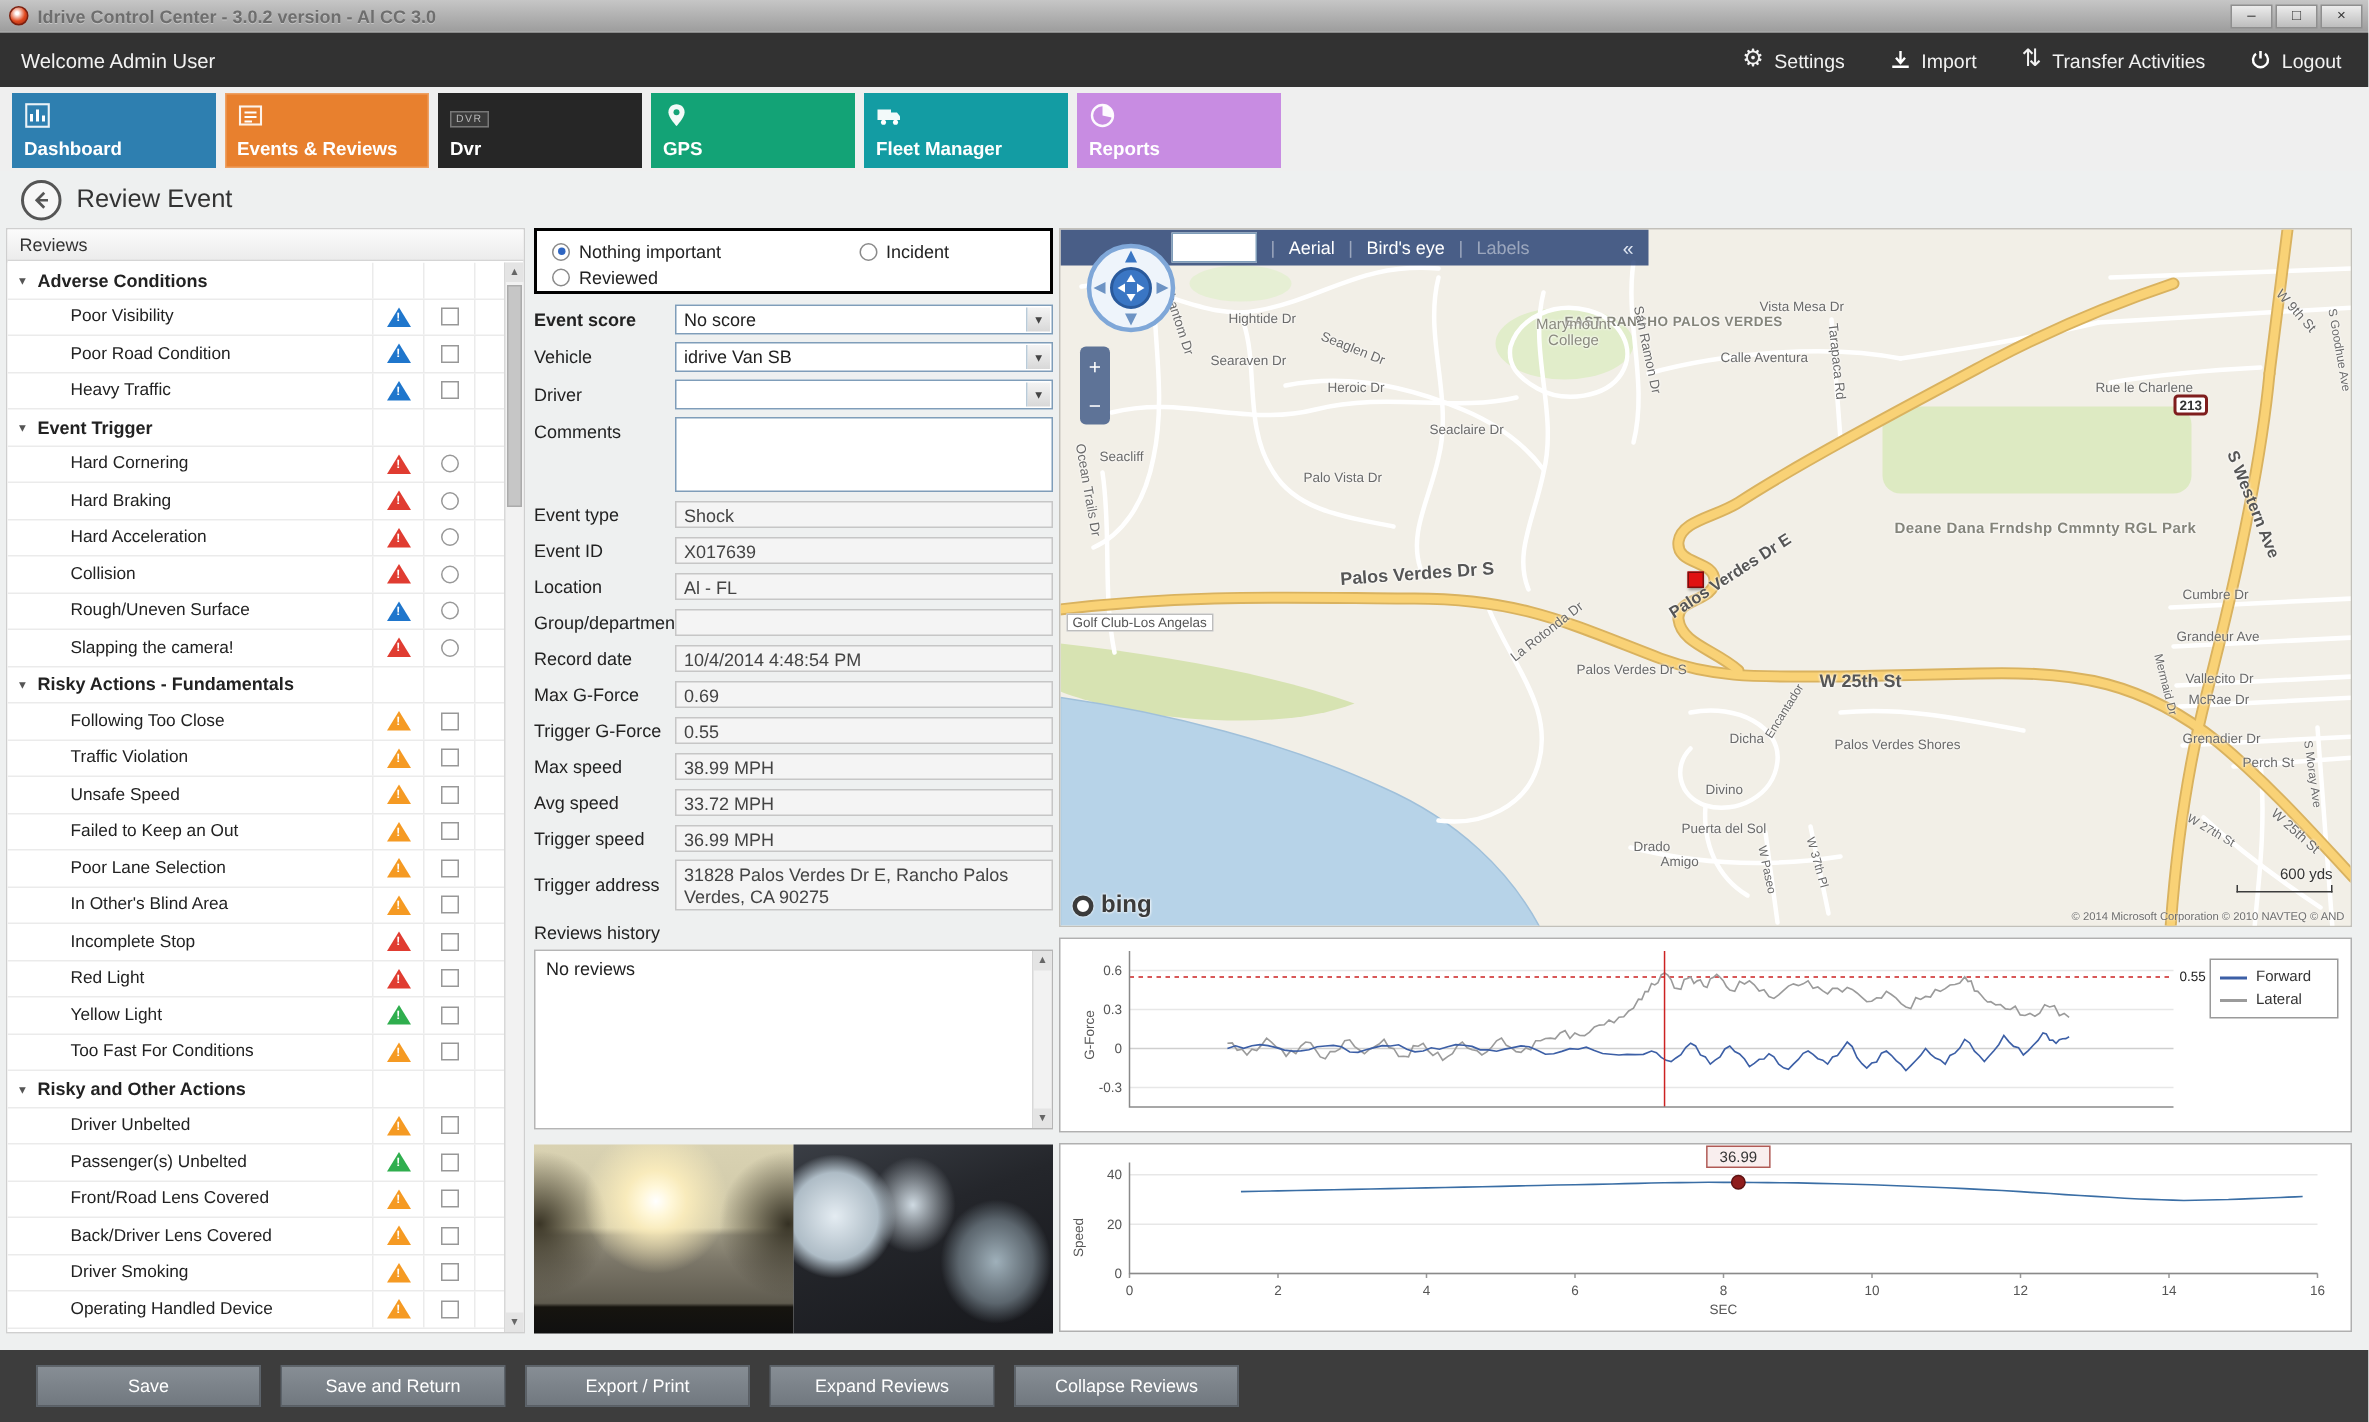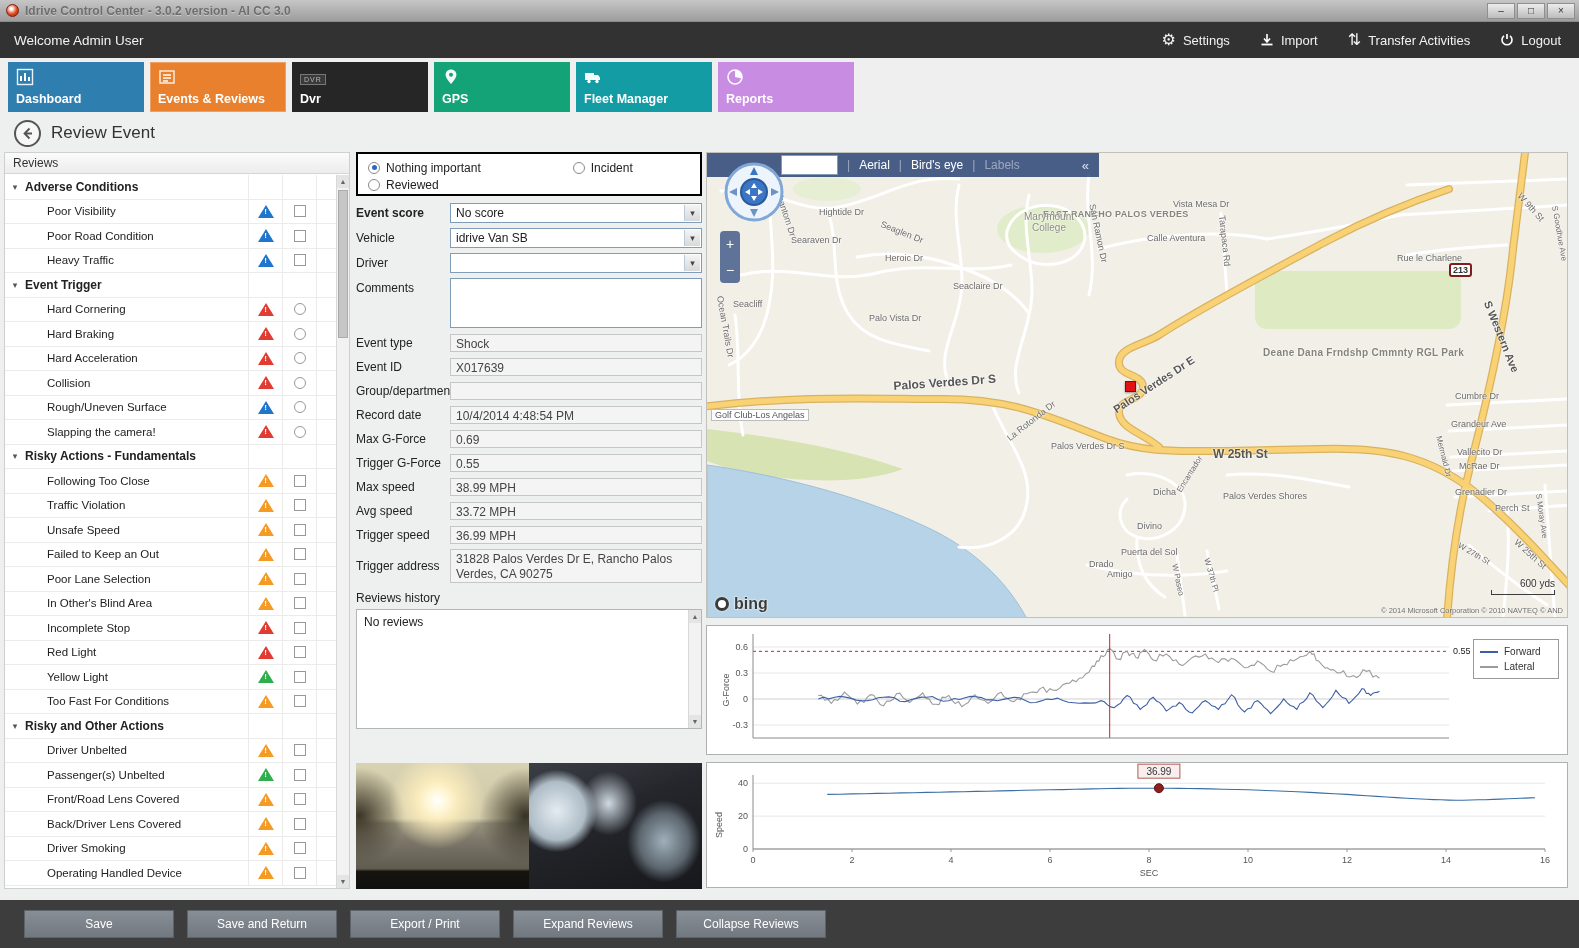--- a/index.html
+++ b/index.html
@@ -644,20 +644,26 @@
     <div class="frow">
         <span class="flabel">Event type</span>
       <div class="fctl">
           <div class="ro">Shock</div>
         </div>
       </div>
     <div class="frow">
         <span class="flabel">Event ID</span>
       <div class="fctl">
           <div class="ro">X017639</div>
+        </div>
+      </div>
+    <div class="frow">
+        <span class="flabel">Location</span>
+      <div class="fctl">
+          <div class="ro">Al - FL</div>
         </div>
       </div>
     <div class="frow">
         <span class="flabel">Group/department</span>
       <div class="fctl">
           <div class="ro"></div>
         </div>
       </div>
     <div class="frow">
         <span class="flabel">Record date</span>
@@ -788,21 +794,21 @@
       <span class="ml big" style="left: 786px; top: 146px; font-size: 11px; transform: rotate(68deg);">S Western Ave</span>
       <span class="ml" style="left: 816px; top: 38px; font-size: 9px; transform: rotate(48deg);">W 9th St</span>
       <span class="ml" style="left: 852px; top: 52px; font-size: 8px; transform: rotate(80deg);">S Goodhue Ave</span>
       <span class="ml" style="left: 690px; top: 100px; font-size: 9px;">Rue le Charlene</span>
       <span class="ml shield" style="left: 742px; top: 110px; font-size: 9px;">213</span>
       <span class="ml" style="left: 466px; top: 46px; font-size: 9px;">Vista Mesa Dr</span>
       <span class="ml" style="left: 440px; top: 80px; font-size: 9px;">Calle Aventura</span>
       <span class="ml" style="left: 390px; top: 50px; font-size: 9px; transform: rotate(78deg);">San Ramon Dr</span>
       <span class="ml" style="left: 520px; top: 62px; font-size: 9px; transform: rotate(84deg);">Tarapaca Rd</span>
       <span class="ml" style="left: 112px; top: 54px; font-size: 9px;">Hightide Dr</span>
-      <span class="ml" style="left: 84px; top: 82px; font-size: 9px;">Searaven Dr</span>
+      <span class="ml" style="left: 100px; top: 82px; font-size: 9px;">Searaven Dr</span>
       <span class="ml" style="left: 76px; top: 36px; font-size: 9px; transform: rotate(72deg);">Phantom Dr</span>
       <span class="ml" style="left: 176px; top: 66px; font-size: 9px; transform: rotate(22deg);">Seaglen Dr</span>
       <span class="ml" style="left: 178px; top: 100px; font-size: 9px;">Heroic Dr</span>
       <span class="ml" style="left: 246px; top: 128px; font-size: 9px;">Seaclaire Dr</span>
       <span class="ml" style="left: 26px; top: 146px; font-size: 9px;">Seacliff</span>
       <span class="ml" style="left: 162px; top: 160px; font-size: 9px;">Palo Vista Dr</span>
       <span class="ml" style="left: 18px; top: 142px; font-size: 9px; transform: rotate(80deg);">Ocean Trails Dr</span>
       <span class="ml" style="left: 298px; top: 282px; font-size: 9px; transform: rotate(-38deg);">La Rotonda Dr</span>
       <span class="ml" style="left: 446px; top: 334px; font-size: 9px;">Dicha</span>
       <span class="ml" style="left: 468px; top: 336px; font-size: 8px; transform: rotate(-58deg);">Encantador</span>

